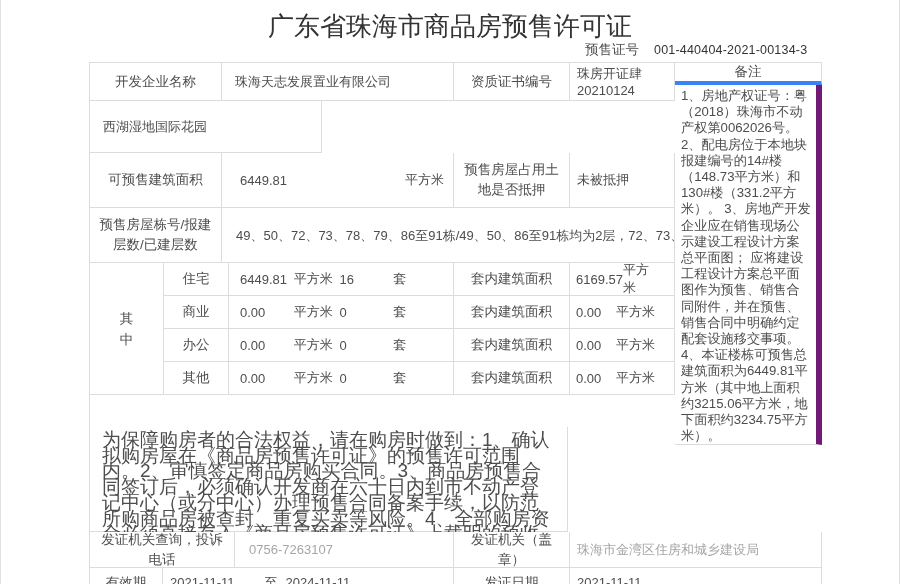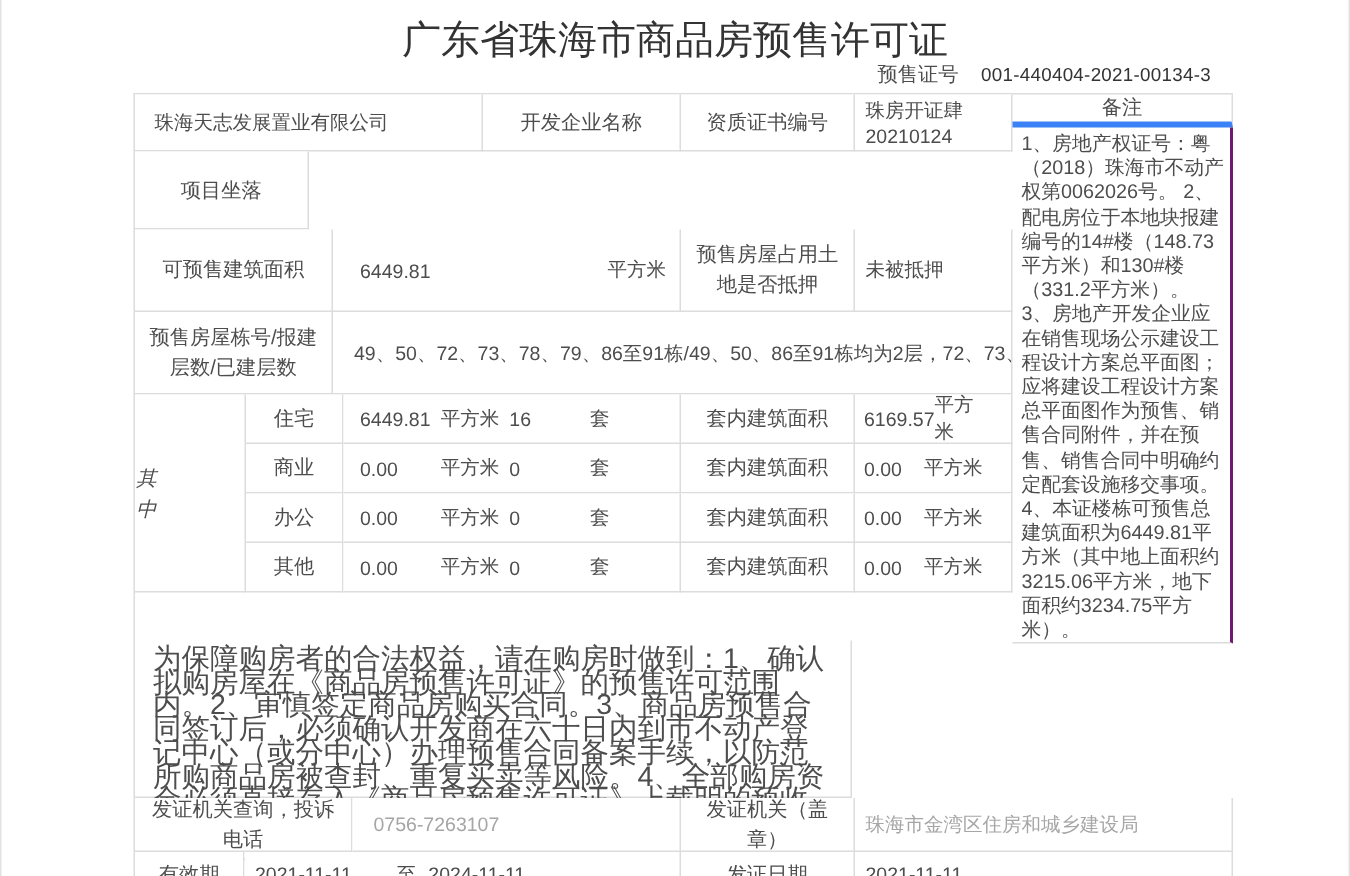--- a/index.html
+++ b/index.html
@@ -46,24 +46,24 @@
   .upper-left{width:585px;display:flex;flex-direction:column;}
   .upper-right{width:147px;display:flex;flex-direction:column;}
   .h38{height:38px}.h52{height:52px}.h55{height:55px}.h33{height:33px}.h32{height:32px}
   .h132{height:132px}.h105{height:105px}.h36{height:36px}.h30{height:30px}
 
   .between{justify-content:space-between;}
   .nowrapclip{white-space:nowrap;overflow:hidden;display:block;line-height:53px;padding:0 0 0 14px;}
 
   .remark-head{height:38px;border-right:1px solid #dcdcdc;border-bottom:4px solid #3b82f6;
     display:flex;align-items:center;justify-content:center;font-size:13.5px;box-sizing:border-box;}
-  .remark-body{flex:1;border-right:2px solid #701a75;border-bottom:1px solid #dcdcdc;
+  .remark-body{flex:1;border-right:6px solid #701a75;border-bottom:1px solid #dcdcdc;
     box-sizing:border-box;padding:3px 4px 0 6px;font-size:13.2px;line-height:16.2px;color:#4d4d4d;}
 
-  .group-cell{align-items:center;font-style:italic;}
+  .group-cell{align-items:center;justify-content:center;}
   .group-cell span{display:block;width:15px;word-break:break-all;line-height:21px;text-align:center;font-size:13.5px;}
   .sub-rows{display:flex;flex-direction:column;width:511px;}
   .arealine{padding-left:11px;}
   .arealine .a1{width:54px}.arealine .a2{width:46px}.arealine .a3{width:54px}.arealine .a4{width:60px}
   .innerval{justify-content:space-between;padding:0 19px 0 6px;}
 
   .broken-img{
     display:inline-block;width:11px;height:11px;margin-left:14px;
     border:1px solid #b9b9b9;
     background:linear-gradient(to top right,transparent 44%,#8f8f8f 46%,#8f8f8f 54%,transparent 56%),#f2f2f2;
@@ -96,28 +96,28 @@
   </div>
 
   <div class="watermark">eliamall</div>
 
   <div class="table">
 
     <div class="upper">
       <div class="upper-left">
 
         <div class="r h38">
+          <div class="c lab w132 h38">开发企业名称</div>
           <div class="c val w232 h38">珠海天志发展置业有限公司</div>
-          <div class="c lab w132 h38">开发企业名称</div>
           <div class="c lab w116 h38">资质证书编号</div>
           <div class="c val w105 h38 pad7">珠房开证肆20210124</div>
         </div>
 
         <div class="r h52">
-          <div class="c lab w116 h52">项目坐落</div>
+          <div class="c val w232 h52">西湖湿地国际花园</div>
         </div>
 
         <div class="r h55">
           <div class="c lab w132 h55">可预售建筑面积</div>
           <div class="c val w232 h55 between" style="padding:0 9px 0 18px;">
             <span>6449.81</span>
             <span>平方米</span>
           </div>
           <div class="c lab w116 h55">预售房屋占用土地是否抵押</div>
           <div class="c val w105 h55 pad7">未被抵押</div>

